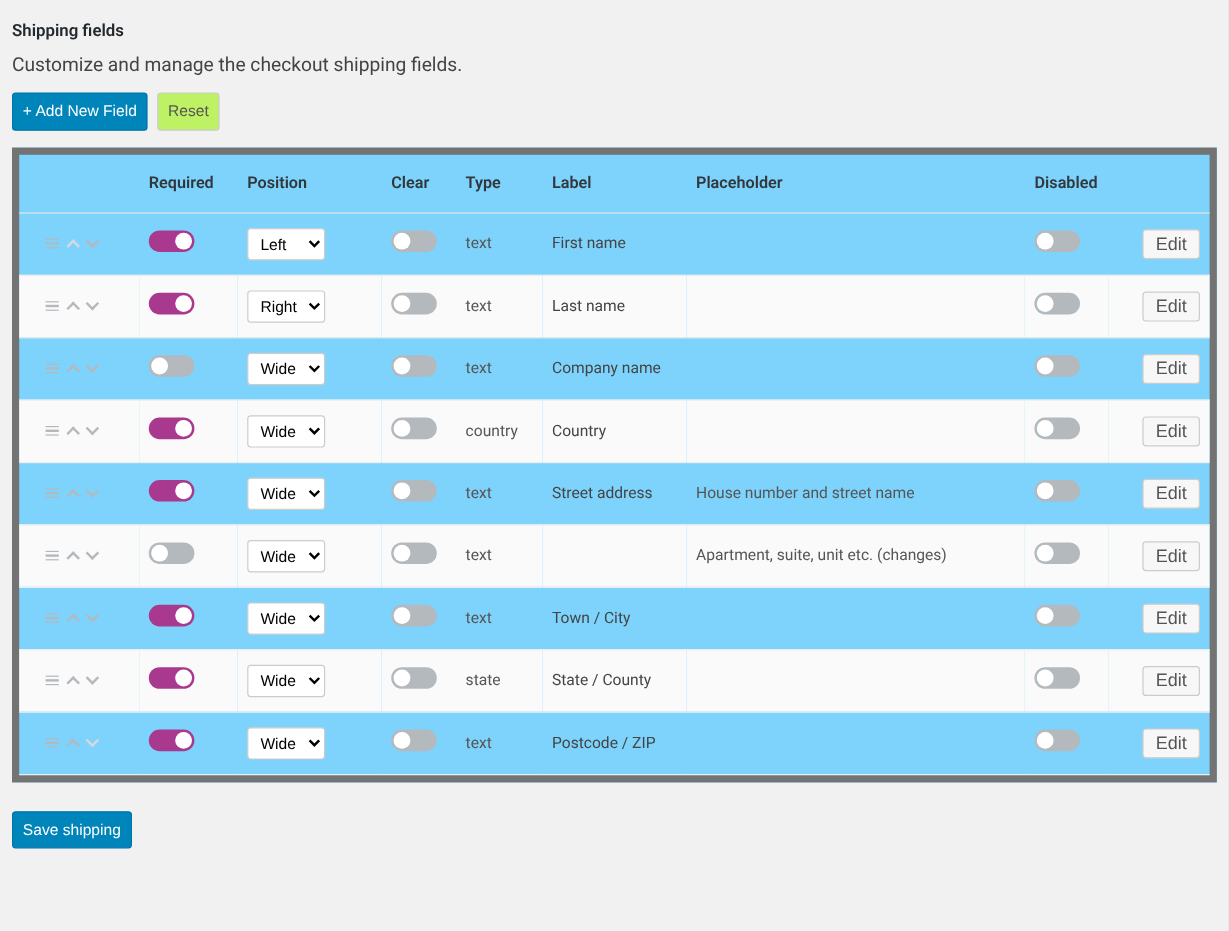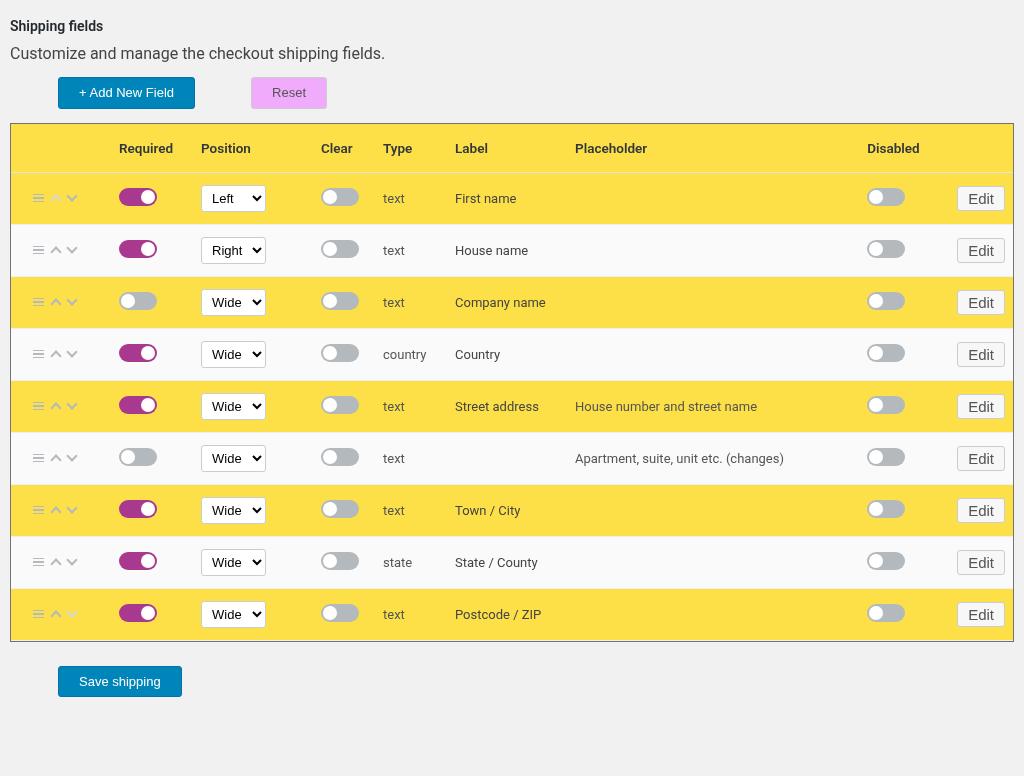--- a/index.html
+++ b/index.html
@@ -17,41 +17,40 @@
     color: #23282d;
     margin: 8px 0 10px 0;
   }
   .subtitle {
     color: #444;
     margin: 0 0 14px 0;
     font-size: 16px;
   }
   .btn-row { display: flex; gap: 8px; margin-bottom: 14px; }
   .btn {
-    padding: 5px 20px;
+    padding: 5px 8px;
     font-size: 13px;
     border-radius: 3px;
     cursor: pointer;
     border: 1px solid;
     line-height: 1.5;
-    margin-left: 48px;
   }
   .btn-primary {
     background: #0085ba;
     border-color: #0073aa;
     color: #fff;
   }
   .btn-secondary {
-    background: #f0abfc;
+    background: #bef264;
     border-color: #ccc;
     color: #555;
   }
   .table-wrap {
-    background: #fde047;
-    border: 1px solid #737373;
+    background: #7dd3fc;
+    border: 6px solid #737373;
   }
   table {
     width: 100%;
     border-collapse: collapse;
   }
   thead th {
     text-align: left;
     font-weight: 600;
     color: #32373c;
     font-size: 13.5px;
@@ -220,21 +219,21 @@
                 <span></span>
               </span>
               <span class="chevron up"></span>
               <span class="chevron down"></span>
             </div>
           </td>
           <td><span class="toggle on"></span></td>
           <td><select class="pos"><option>Left</option><option selected="">Right</option><option>Wide</option></select></td>
           <td><span class="toggle"></span></td>
           <td>text</td>
-          <td class="label-bold">House name</td>
+          <td class="label-bold">Last name</td>
           <td></td>
           <td><span class="toggle"></span></td>
           <td><button class="edit-btn">Edit</button></td>
         </tr>
         <tr>
           <td class="col-handle">
             <div class="handle-group">
               <span class="drag-lines">
                 <span></span>
                 <span></span>

